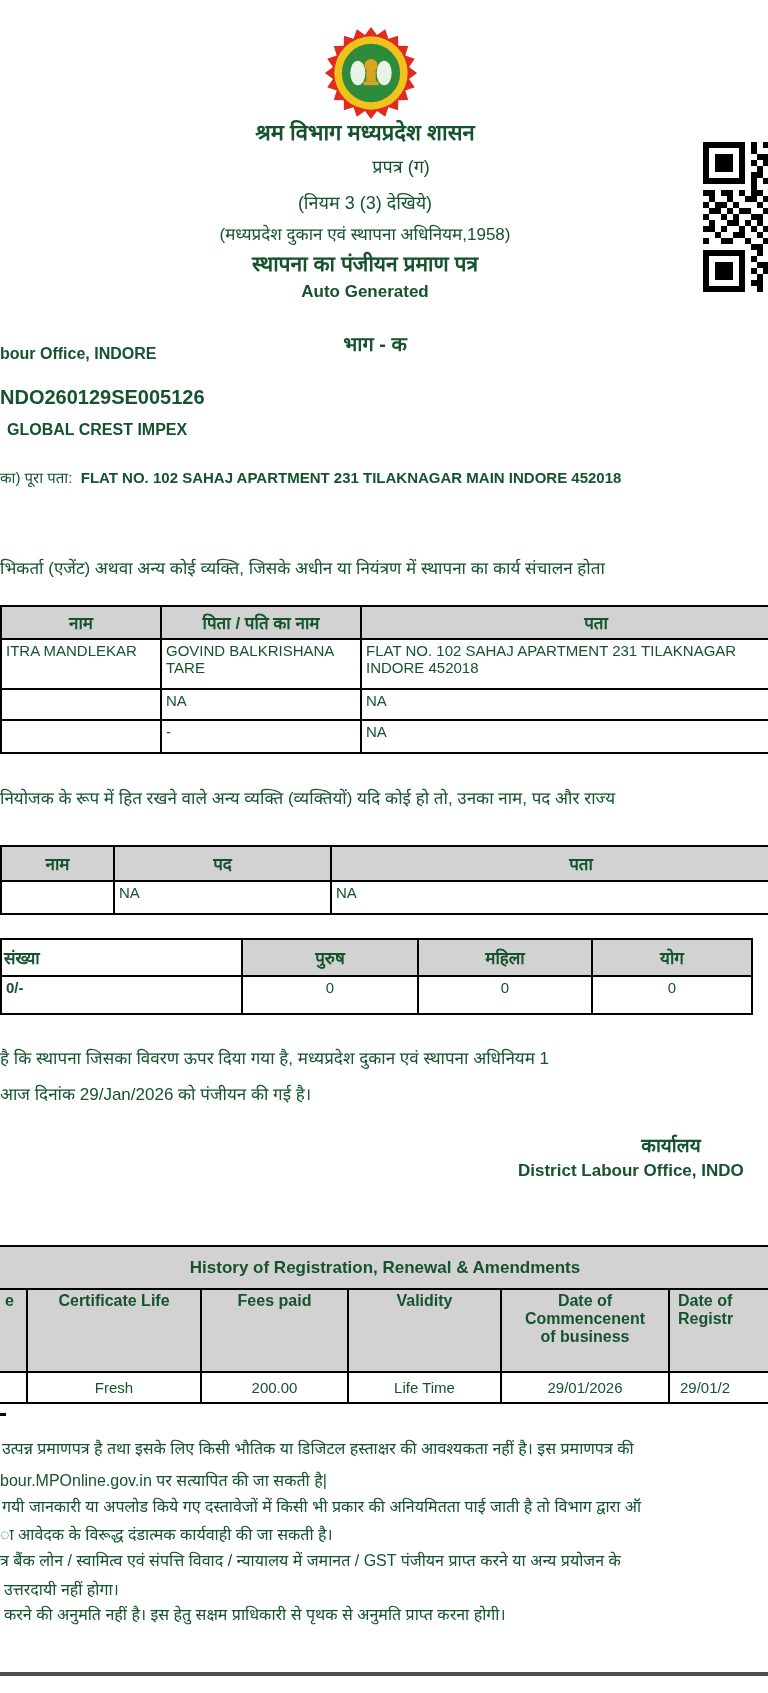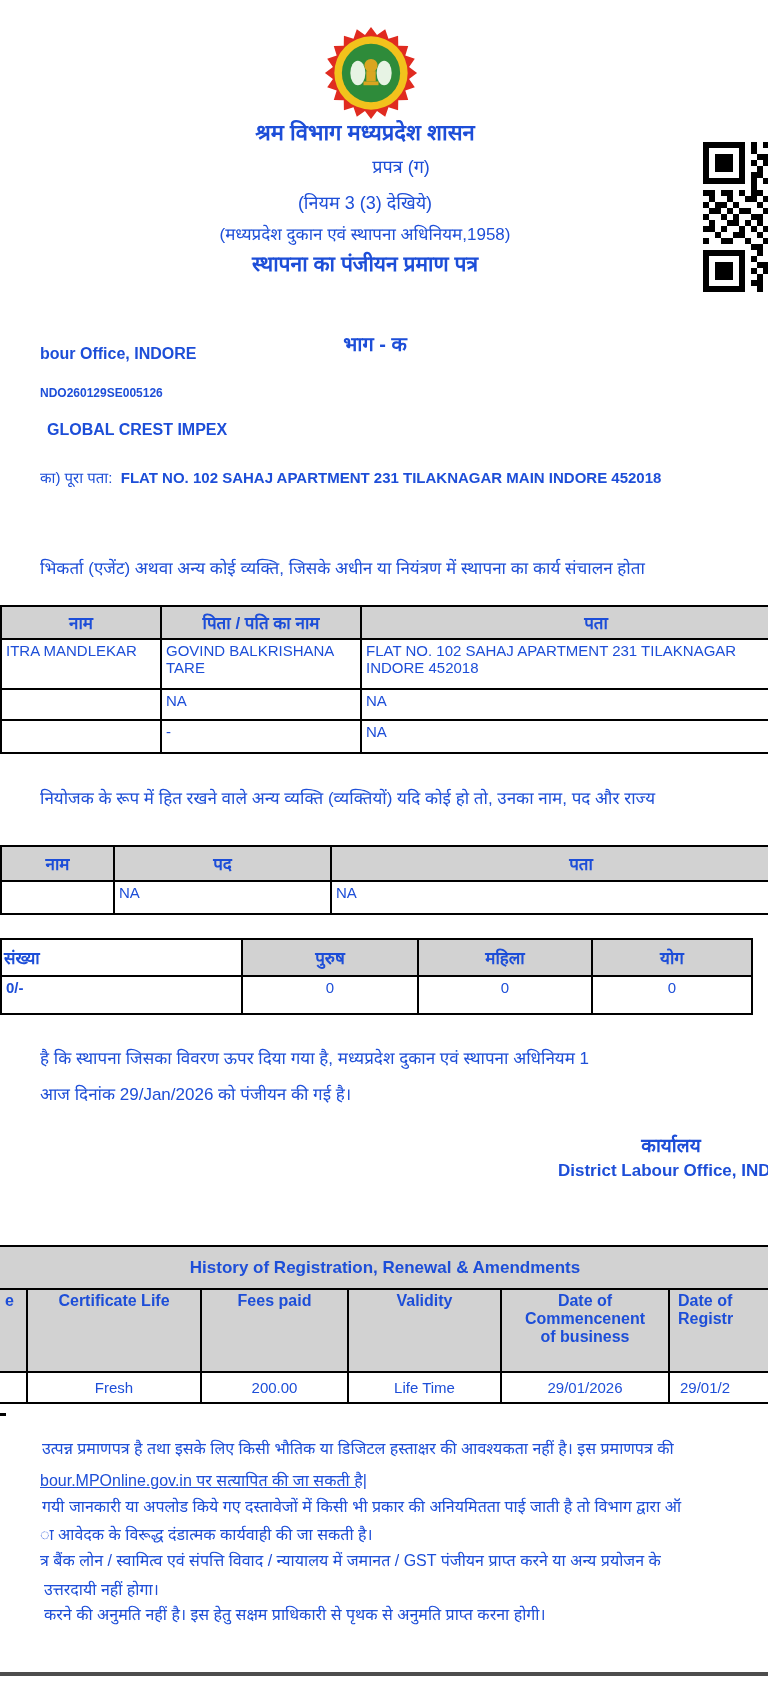--- a/index.html
+++ b/index.html
@@ -1,21 +1,21 @@
 <!DOCTYPE html>
 <html><head>
 <meta charset="utf-8">
 <style>
   html,body{margin:0;padding:0;background:#fff;}
   #page{position:relative;width:768px;height:1693px;background:#ffffff;overflow:hidden;
-        font-family:"Liberation Sans",sans-serif;color:#1d4ed8;}
+        font-family:"Liberation Sans",sans-serif;color:#14532d;}
   .abs{position:absolute;}
   .b{font-weight:bold;}
   .ctr{text-align:center;}
-  .nowrap{white-space:nowrap;margin-left:40px;}
+  .nowrap{white-space:nowrap;}
   
   .hline{left:0;width:730px;text-align:center;}
   
   table.doc{border-collapse:collapse;table-layout:fixed;position:absolute;background:#fff;}
   table.doc th, table.doc td{border:2px solid #000;padding:2px 4px;overflow:hidden;
      white-space:pre-line;font-family:"Liberation Sans",sans-serif;}
   table.doc th{background:#d2d2d2;font-weight:bold;font-size:17px;text-align:center;vertical-align:middle;}
   table.doc td{font-size:15px;vertical-align:top;text-align:left;margin-left:12px;}
   table.hist th{font-size:16px;vertical-align:top;}
   table.hist td{text-align:center;vertical-align:middle;}
@@ -52,24 +52,25 @@
       <rect x="1" y="19" width="5" height="5" fill="#fff"></rect>
       <rect x="2" y="20" width="3" height="3" fill="#000"></rect>
     <path fill="#000" d="M8 0h1v1h-1z M10 0h2v1h-2z M13 0h1v1h-1z M15 0h1v1h-1z M8 1h1v1h-1z M11 1h1v1h-1z M14 1h2v1h-2z M16 1h1v1h-1z M9 2h2v1h-2z M12 2h1v1h-1z M15 2h1v1h-1z M8 3h1v1h-1z M10 3h1v1h-1z M13 3h2v1h-2z M16 3h1v1h-1z M9 4h1v1h-1z M11 4h2v1h-2z M14 4h1v1h-1z M16 4h1v1h-1z M8 5h2v1h-2z M12 5h1v1h-1z M15 5h1v1h-1z M8 6h1v1h-1z M10 6h1v1h-1z M12 6h1v1h-1z M14 6h1v1h-1z M16 6h1v1h-1z M8 7h1v1h-1z M11 7h2v1h-2z M15 7h1v1h-1z M17 7h1v1h-1z M0 8h2v1h-2z M3 8h2v1h-2z M6 8h1v1h-1z M8 8h2v1h-2z M12 8h1v1h-1z M14 8h2v1h-2z M17 8h2v1h-2z M20 8h2v1h-2z M23 8h1v1h-1z M1 9h1v1h-1z M4 9h1v1h-1z M7 9h2v1h-2z M10 9h1v1h-1z M13 9h2v1h-2z M16 9h1v1h-1z M19 9h1v1h-1z M22 9h1v1h-1z M0 10h1v1h-1z M2 10h2v1h-2z M5 10h1v1h-1z M9 10h1v1h-1z M11 10h2v1h-2z M15 10h1v1h-1z M18 10h2v1h-2z M21 10h1v1h-1z M24 10h1v1h-1z M1 11h2v1h-2z M4 11h1v1h-1z M6 11h2v1h-2z M10 11h1v1h-1z M13 11h1v1h-1z M16 11h2v1h-2z M20 11h1v1h-1z M23 11h1v1h-1z M0 12h1v1h-1z M3 12h1v1h-1z M5 12h1v1h-1z M8 12h2v1h-2z M11 12h1v1h-1z M14 12h1v1h-1z M17 12h1v1h-1z M19 12h2v1h-2z M22 12h2v1h-2z M1 13h1v1h-1z M4 13h2v1h-2z M7 13h1v1h-1z M9 13h1v1h-1z M12 13h2v1h-2z M15 13h1v1h-1z M18 13h1v1h-1z M21 13h1v1h-1z M24 13h1v1h-1z M0 14h2v1h-2z M3 14h1v1h-1z M6 14h1v1h-1z M8 14h1v1h-1z M10 14h2v1h-2z M13 14h1v1h-1z M16 14h1v1h-1z M19 14h1v1h-1z M22 14h1v1h-1z M2 15h1v1h-1z M5 15h2v1h-2z M9 15h1v1h-1z M12 15h1v1h-1z M14 15h2v1h-2z M17 15h1v1h-1z M20 15h2v1h-2z M23 15h1v1h-1z M0 16h1v1h-1z M3 16h2v1h-2z M7 16h1v1h-1z M10 16h1v1h-1z M13 16h1v1h-1z M15 16h1v1h-1z M18 16h1v1h-1z M21 16h1v1h-1z M24 16h1v1h-1z M8 17h2v1h-2z M11 17h1v1h-1z M14 17h1v1h-1z M17 17h2v1h-2z M20 17h1v1h-1z M23 17h1v1h-1z M9 18h1v1h-1z M12 18h2v1h-2z M16 18h1v1h-1z M19 18h1v1h-1z M22 18h1v1h-1z M8 19h1v1h-1z M11 19h1v1h-1z M14 19h1v1h-1z M17 19h1v1h-1z M20 19h2v1h-2z M23 19h1v1h-1z M9 20h2v1h-2z M13 20h1v1h-1z M15 20h2v1h-2z M18 20h1v1h-1z M21 20h1v1h-1z M24 20h1v1h-1z M8 21h1v1h-1z M10 21h1v1h-1z M13 21h2v1h-2z M16 21h1v1h-1z M19 21h1v1h-1z M22 21h2v1h-2z M9 22h1v1h-1z M12 22h1v1h-1z M15 22h1v1h-1z M17 22h2v1h-2z M20 22h1v1h-1z M23 22h1v1h-1z M8 23h2v1h-2z M11 23h1v1h-1z M14 23h2v1h-2z M18 23h1v1h-1z M21 23h1v1h-1z M9 24h1v1h-1z M12 24h1v1h-1z M15 24h1v1h-1z M17 24h1v1h-1z M20 24h2v1h-2z M23 24h1v1h-1z"></path>
   </svg>
 
   <div class="abs hline b" style="top:116px;font-size:22px;">श्रम विभाग मध्यप्रदेश शासन</div>
   <div class="abs hline" style="top:154px;font-size:18px;margin-left:36px;">प्रपत्र  (ग)</div>
   <div class="abs hline" style="top:190px;font-size:18px;">(नियम 3 (3) देखिये)</div>
   <div class="abs hline" style="top:222px;font-size:17px;">(मध्यप्रदेश दुकान एवं स्थापना अधिनियम,1958)</div>
   <div class="abs hline b" style="top:249px;font-size:21px;">स्थापना का पंजीयन प्रमाण पत्र</div>
+  <div class="abs hline b" style="top:282px;font-size:17px;">Auto Generated</div>
   <div class="abs b ctr" style="left:0;top:330px;width:750px;font-size:20px;">भाग  -  क</div>
 
   <div class="abs b nowrap" style="left:0;top:345px;font-size:16px;">bour Office, INDORE</div>
-  <div class="abs b nowrap" style="left:0;top:386px;font-size:12px;">NDO260129SE005126</div>
+  <div class="abs b nowrap" style="left:0;top:386px;font-size:20px;">NDO260129SE005126</div>
   <div class="abs b nowrap" style="left:7px;top:421px;font-size:16px;">GLOBAL CREST IMPEX</div>
 
   <div class="abs nowrap" style="left:0;top:467px;font-size:15px;">
     <span>का)  पूरा  पता:</span>&nbsp;
     <span class="b">FLAT NO. 102 SAHAJ APARTMENT 231 TILAKNAGAR MAIN INDORE 452018</span>
   </div>
 
 
   <div class="abs nowrap" style="left:0;top:556px;font-size:17px;">भिकर्ता (एजेंट) अथवा अन्य कोई व्यक्ति, जिसके अधीन या नियंत्रण में स्थापना का कार्य संचालन होता</div>
 
@@ -186,21 +187,21 @@
       <td>200.00</td>
       <td>Life Time</td>
       <td>29/01/2026</td>
       <td style="text-align:left;padding-left:10px;">29/01/2</td>
     </tr>
   </tbody>
     </table>
 
   <div class="abs tickmark"></div>
   <div class="abs nowrap" style="left:2px;top:1437px;font-size:16px;">उत्पन्न प्रमाणपत्र है तथा इसके लिए किसी भौतिक या डिजिटल हस्ताक्षर की आवश्यकता नहीं है। इस प्रमाणपत्र की</div>
-  <div class="abs nowrap" style="left:0;top:1469px;font-size:16px;text-decoration:underline;">bour.MPOnline.gov.in पर सत्यापित की जा सकती है|</div>
+  <div class="abs nowrap" style="left:0;top:1469px;font-size:16px;">bour.MPOnline.gov.in पर सत्यापित की जा सकती है|</div>
   <div class="abs nowrap" style="left:2px;top:1495px;font-size:16px;">गयी जानकारी या अपलोड किये गए दस्तावेजों में किसी भी प्रकार की अनियमितता पाई जाती है तो विभाग द्वारा ऑ</div>
   <div class="abs nowrap" style="left:0;top:1523px;font-size:16px;">ा आवेदक के विरूद्ध दंडात्मक कार्यवाही की जा सकती है।</div>
   <div class="abs nowrap" style="left:0;top:1549px;font-size:16px;">त्र बैंक लोन / स्वामित्व एवं संपत्ति विवाद / न्यायालय में जमानत / GST पंजीयन प्राप्त करने या अन्य प्रयोजन के</div>
   <div class="abs nowrap" style="left:4px;top:1578px;font-size:16px;">उत्तरदायी नहीं होगा।</div>
   <div class="abs nowrap" style="left:4px;top:1603px;font-size:16px;">करने की अनुमति नहीं है। इस हेतु सक्षम प्राधिकारी से पृथक से अनुमति प्राप्त करना होगी।</div>
 
   <div class="abs rule-bottom"></div>
 
 </div>
 

